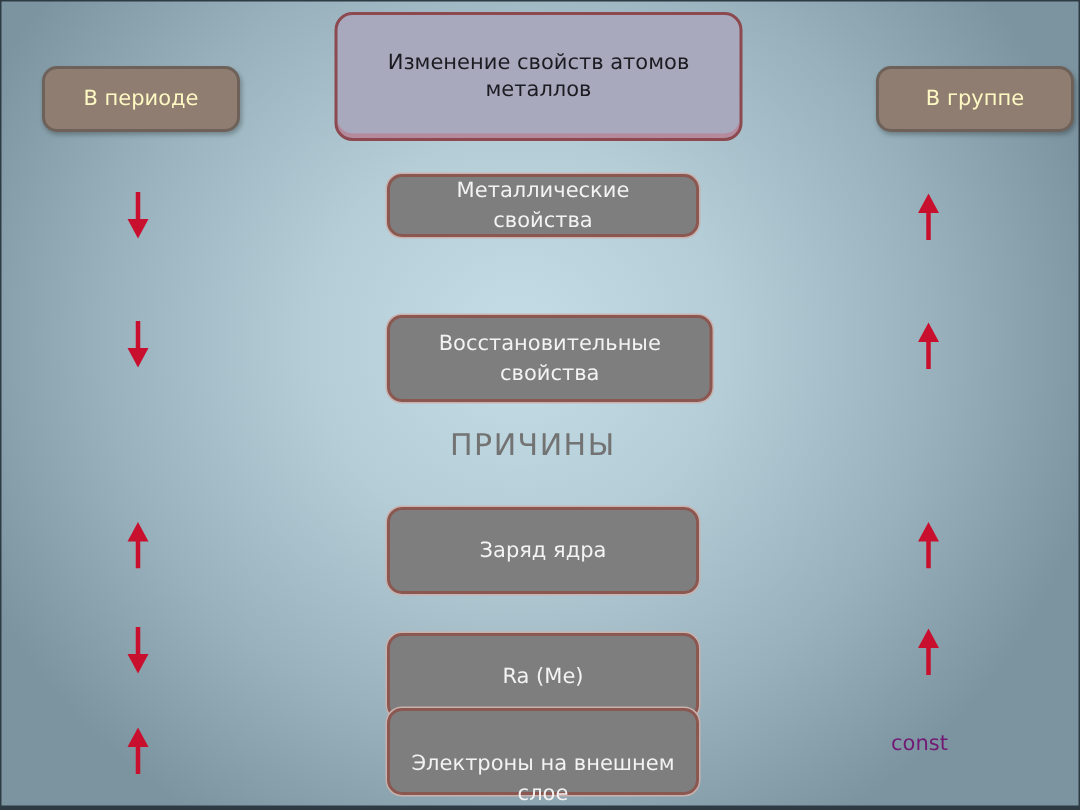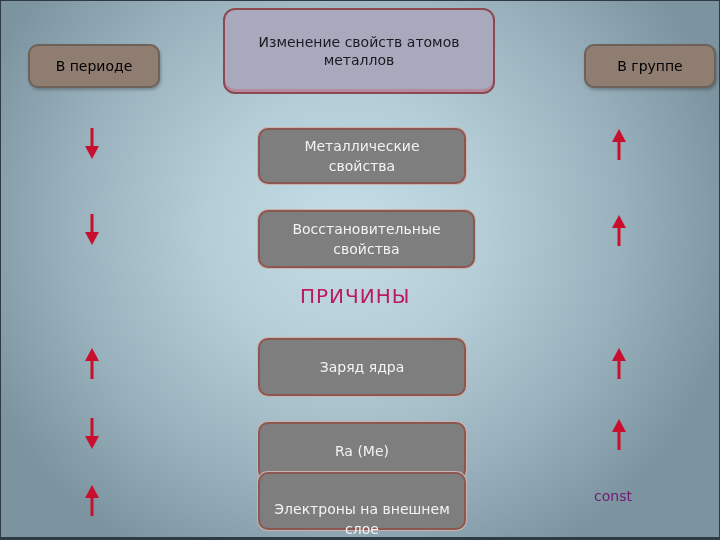--- a/index.html
+++ b/index.html
@@ -9,53 +9,53 @@
     background:
       radial-gradient(ellipse 55% 70% at 48% 42%, #c5dde6 0%, #b4cdd7 35%, #98b1bc 70%, #7c949f 100%);
   }
   .frame { position:absolute; inset:0; border:1px solid #2e3b44; box-sizing:border-box; pointer-events:none; }
   .bottom-edge { position:absolute; left:0; right:0; bottom:0; height:3px; background:#2e3b44; }
   .box {
     position:absolute; box-sizing:border-box; display:flex; align-items:center; justify-content:center;
     text-align:center; border-radius:10px;
   }
   .hdr {
-    background:#8f7d71; border:2px solid #6e6159; color:#000000; font-size:14px;
+    background:#8f7d71; border:2px solid #6e6159; color:#fef9c3; font-size:14px;
     box-shadow: 1px 2px 3px rgba(0,0,0,.25);
   }
   .title-box {
     background:#a8a9bd; border:2px solid #8c4a50; color:#1b1b22; font-size:14px; line-height:18px;
     border-radius:12px; box-shadow: inset 0 -3px 0 #b48a9c;
   }
   .gray {
     background:#7e7e7e; border:2px solid #8b5751; color:#f3f3f3; font-size:14px; line-height:20px;
     box-shadow: 0 0 0 1px #c9b1ad;
   }
-  .heading { position:absolute; font-size:20px; color:#be185d; letter-spacing:1px; }
+  .heading { position:absolute; font-size:20px; color:#737373; letter-spacing:1px; }
   .const { position:absolute; font-size:14px; color:#701a75; }
   .arrow { position:absolute; width:16px; height:32px; }
 </style>
 </head>
 <body>
 
 <div class="frame"></div>
 
 <div class="box hdr" style="left:28px; top:44px; width:132px; height:44px;">
   <span>В периоде</span>
 </div>
 
 <div class="box title-box" style="left:223px; top:8px; width:272px; height:86px; padding:12px 20px 12px;">
   <span>Изменение свойств атомов металлов</span>
 </div>
 
 <div class="box hdr" style="left:584px; top:44px; width:132px; height:44px;">
   <span>В группе</span>
 </div>
 
-<div class="box gray" style="left:258px; top:116px; width:208px; height:56px;margin-top:12px;">
+<div class="box gray" style="left:258px; top:116px; width:208px; height:42px;">
   <span style="padding:0 30px;">Металлические свойства</span>
 </div>
 <div class="box gray" style="left:258px; top:210px; width:217px; height:58px;">
   <span style="padding:0 6px;">Восстановительные свойства</span>
 </div>
 
 <div class="heading" style="left:300px; top:284px;">ПРИЧИНЫ</div>
 
 <div class="box gray" style="left:258px; top:338px; width:208px; height:58px;">
   <span>Заряд ядра</span>

